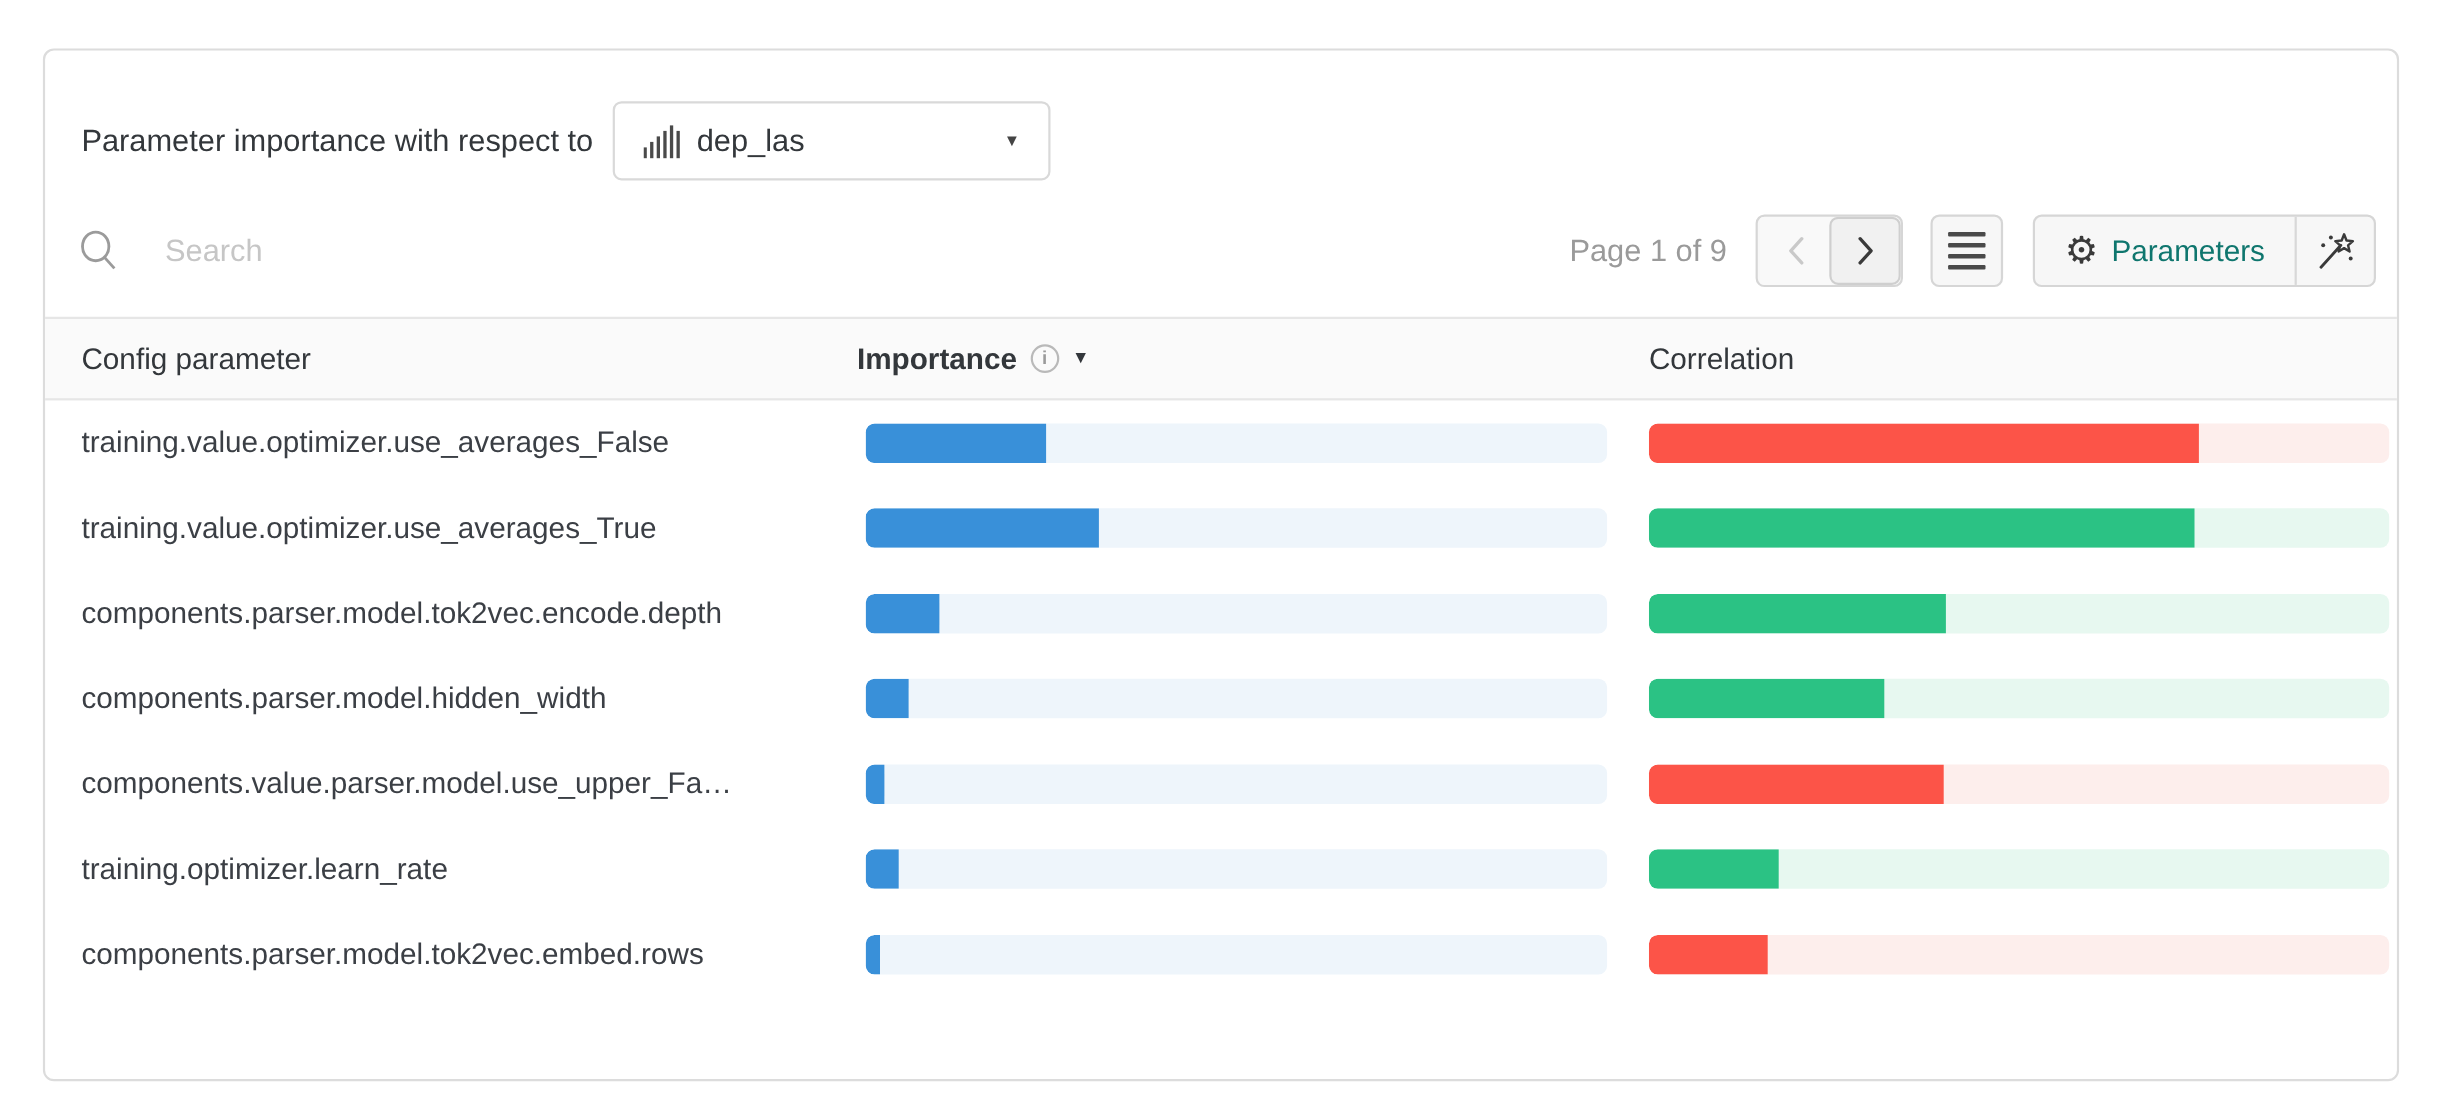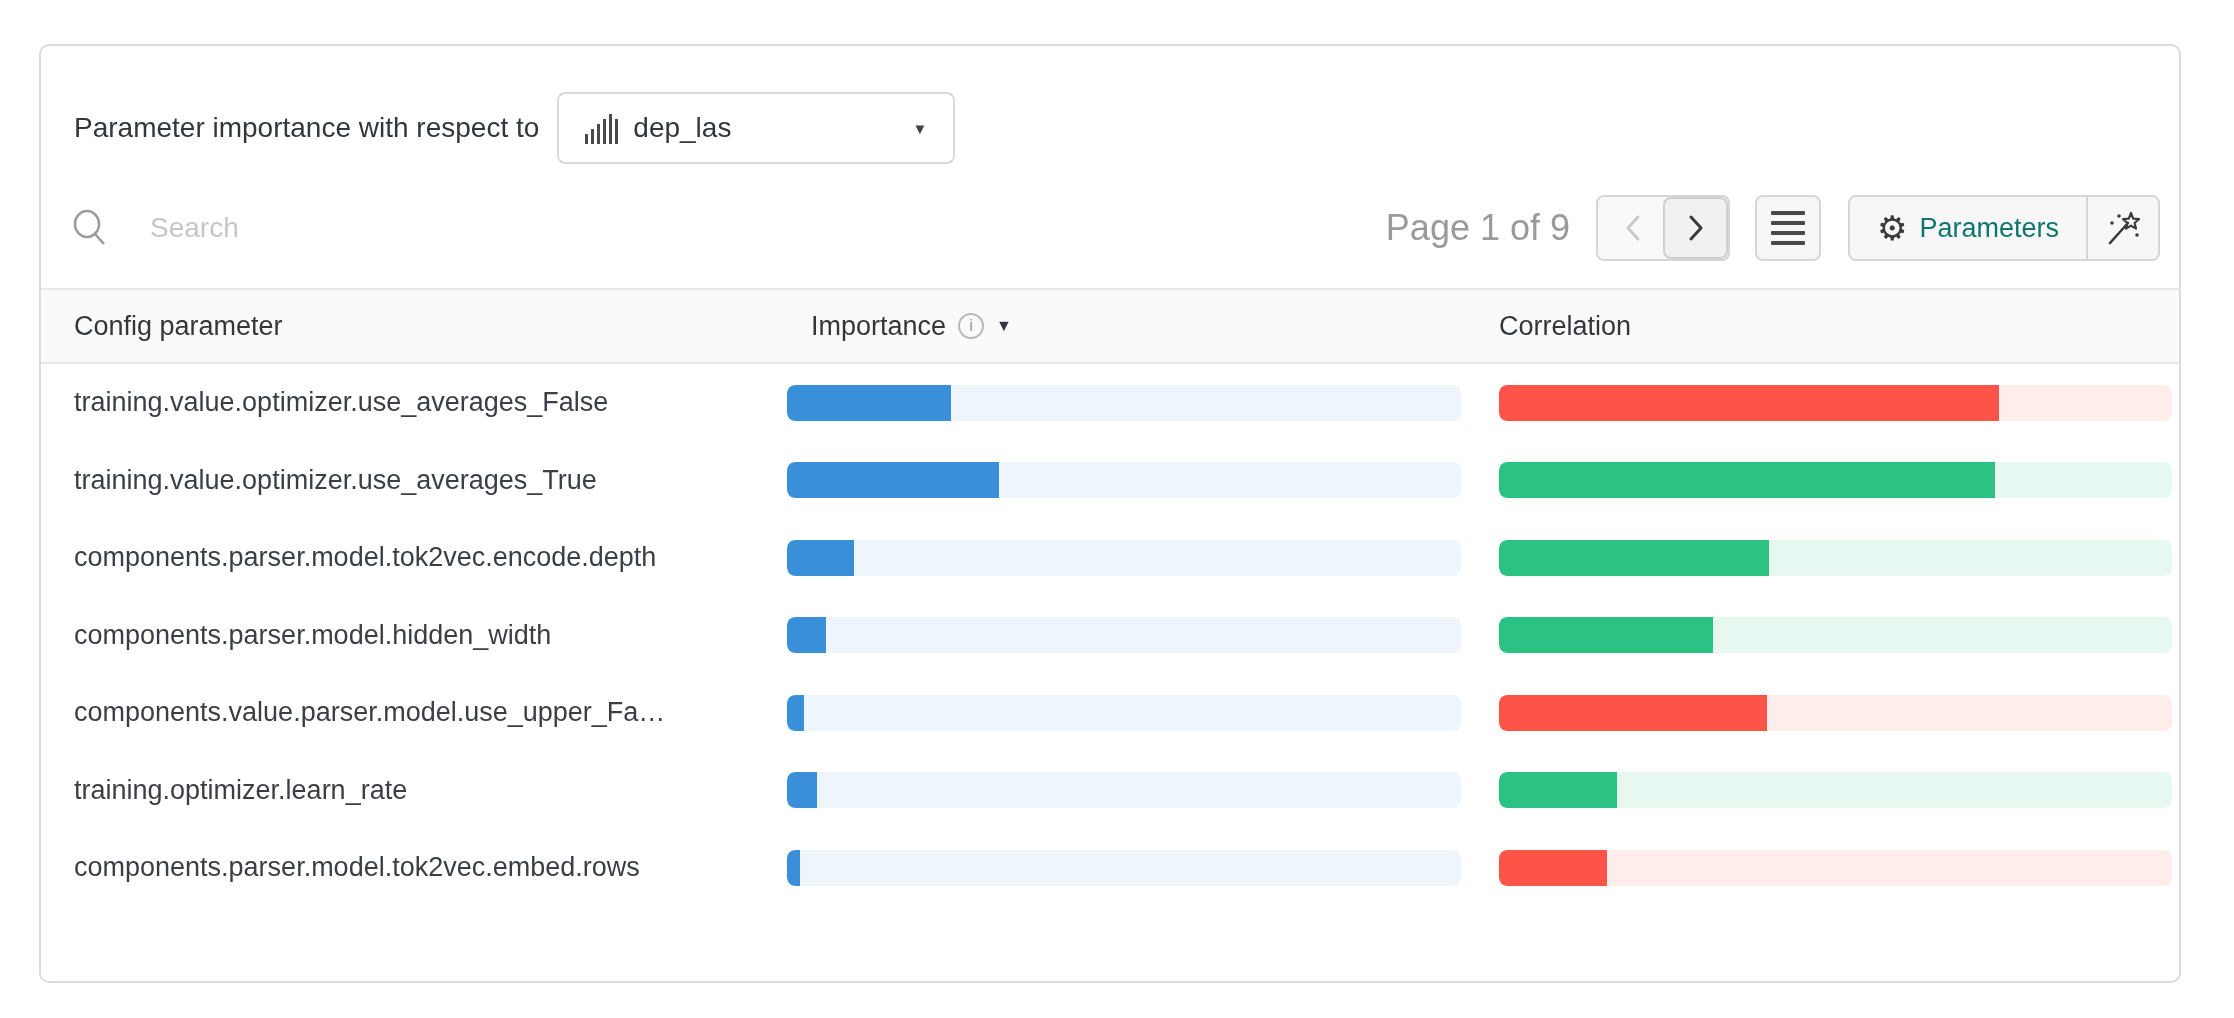--- a/index.html
+++ b/index.html
@@ -17,21 +17,21 @@
   .metric-dd .dd-caret { position:absolute; right:26px; font-size:15px; color:#444; }
   .metric-dd .dd-label { font-size:28px; color:#33373b; margin-left:14px; }
 
   
   .controls-row { position:absolute; left:0; top:148px; width:100%; height:68px;
     display:flex; align-items:center; }
   .search-wrap { display:flex; align-items:center; margin-left:31px; flex:1;gap:24px; }
   .search-input { border:none; outline:none; font-size:28px; color:#33373b;
     margin-left:18px; width:600px; font-family:"Liberation Sans", sans-serif; }
   .search-input::placeholder { color:#c6c6c6; }
-  .page-label { font-size:36px; color:#9a9a9a; margin-right:26px; white-space:nowrap; }
+  .page-label { font-size:28px; color:#9a9a9a; margin-right:26px; white-space:nowrap; }
   .btn { background:#f7f7f7; border:2px solid #d6d6d6; border-radius:8px;
     height:66px; display:flex; align-items:center; justify-content:center; cursor:pointer; }
   .pager { width:134px; margin-right:25px; overflow:hidden; padding:0; }
   .pager .seg { width:50%; height:100%; display:flex; align-items:center; justify-content:center; }
   .seg-prev { background:#f9f9f9; }
   .seg-next { background:#f1f1f1; border:2px solid #cfcfcf; border-radius:8px;
     margin:-2px; width:calc(50% + 4px); height:calc(100% + 4px); }
   .list-btn { width:66px; margin-right:27px; flex-direction:column; gap:6px; }
   .list-btn i { display:block; width:34px; height:4px; background:#4a4a4a; border-radius:1px; }
   .params-group { width:312px; margin-right:19px; padding:0; overflow:hidden; }
@@ -40,21 +40,21 @@
   .params-label { font-size:27px; color:#0f766e; }
   .wand-seg { width:72px; height:100%; border-left:2px solid #d8d8d8;
     display:flex; align-items:center; justify-content:center; }
 
   
   .thead { position:absolute; left:0; top:242px; width:100%; height:76px;
     background:#fafafa; border-top:2px solid #e6e6e6; border-bottom:2px solid #e6e6e6; }
   .thead .h { position:absolute; top:0; height:100%; display:flex; align-items:center;
     font-size:27px; color:#33373b; }
   .h-param { left:33px; }
-  .h-imp { left:770px; gap:12px; }
+  .h-imp { left:738px; gap:12px;font-weight:bold; }
   .h-corr { left:1458px; }
   .info-icon { width:26px; height:26px; border:2px solid #b9b9b9; border-radius:50%;
     display:flex; align-items:center; justify-content:center; font-size:17px; color:#9a9a9a; }
   .sort-caret { font-size:16px; color:#33373b; }
 
   .tbody { position:absolute; left:0; top:318px; width:100%; }
   .trow { position:relative; height:77.5px; }
   .rlabel { position:absolute; left:33px; top:0; height:100%; display:flex; align-items:center;
     font-size:27px; color:#3b3f45; white-space:nowrap; }
   .track { position:absolute; top:20.5px; height:36px; border-radius:8px; overflow:hidden; }

